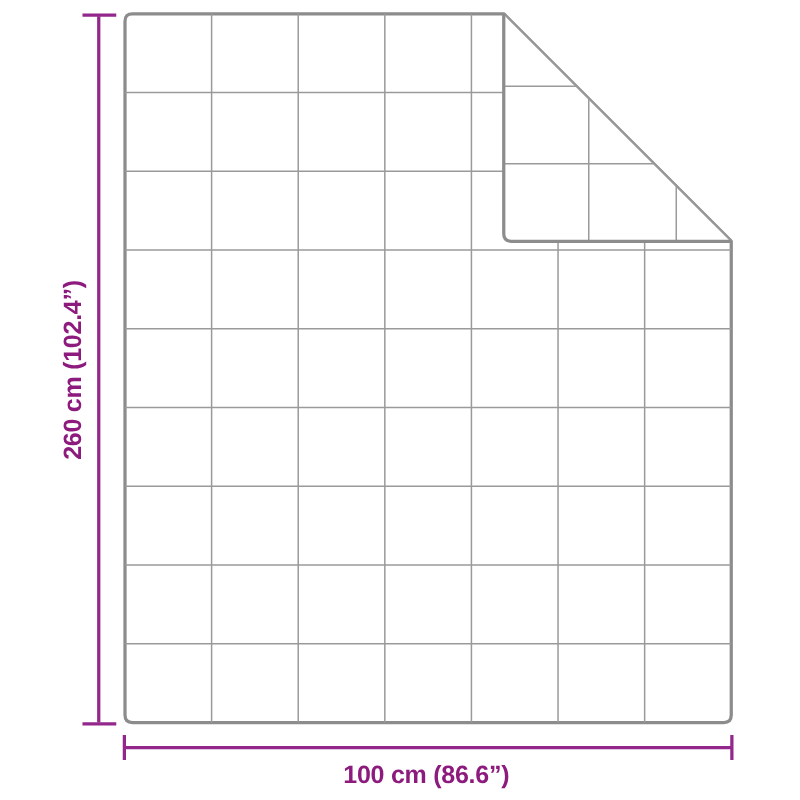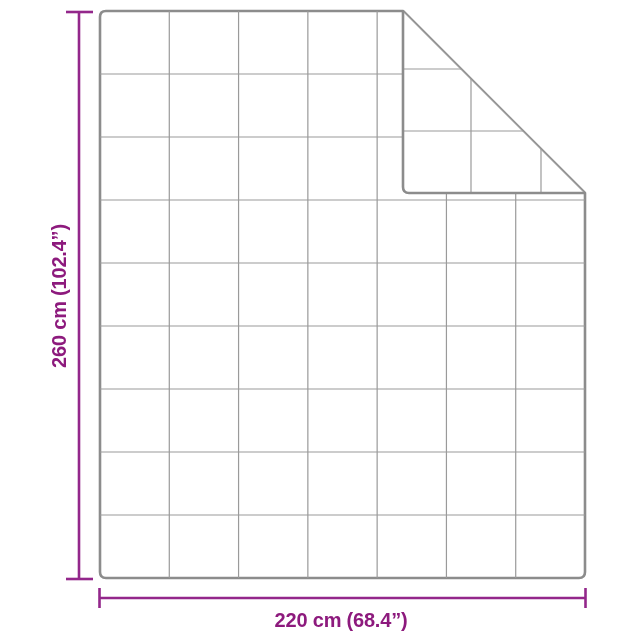--- a/index.html
+++ b/index.html
@@ -80,14 +80,14 @@
         <line x1="66" y1="12" x2="93" y2="12" stroke="#93278b" stroke-width="2.6" stroke-linecap="butt"></line>
         <line x1="66" y1="579" x2="93" y2="579" stroke="#93278b" stroke-width="2.6" stroke-linecap="butt"></line>
       </g>
       <g>
         <line x1="100" y1="598" x2="586" y2="598" stroke="#93278b" stroke-width="2.6" stroke-linecap="butt"></line>
         <line x1="99.5" y1="588" x2="99.5" y2="608" stroke="#93278b" stroke-width="2.6" stroke-linecap="butt"></line>
         <line x1="585.5" y1="588" x2="585.5" y2="608" stroke="#93278b" stroke-width="2.6" stroke-linecap="butt"></line>
       </g>
     </svg>
   <div class="dim-label vertical" style="color: rgb(141, 26, 125);">260 cm (102.4”)</div>
-  <div class="dim-label horizontal" style="color: rgb(141, 26, 125);">220 cm (68.4”)</div>
+  <div class="dim-label horizontal" style="color: rgb(141, 26, 125);">100 cm (86.6”)</div>
 </div>
 
 </body></html>

